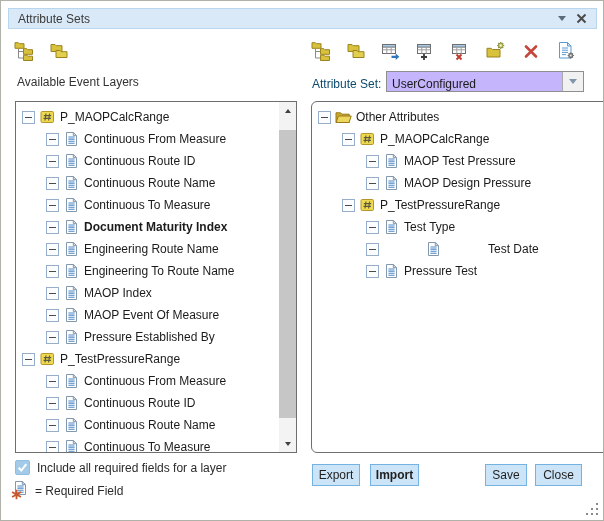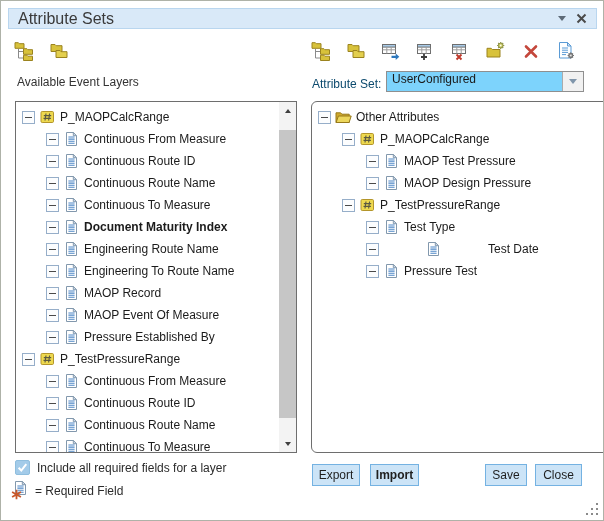--- a/index.html
+++ b/index.html
@@ -7,35 +7,35 @@
     position:relative;width:604px;height:521px;background:#ffffff;
     border:1px solid #aeb2a8;box-sizing:border-box;overflow:hidden;
     font-family:"Liberation Sans", sans-serif;
   }
   
   .titlebar{
     position:absolute;left:7px;top:7px;width:589px;height:21px;
     background:#d9e9f8;border:1px solid #b9d6ef;box-sizing:border-box;
     display:flex;align-items:center;
   }
-  .title-text{font-size:16px;color:#3a3a3a;padding-left:9px;}
+  .title-text{font-size:12px;color:#3a3a3a;padding-left:9px;}
   .title-controls{margin-left:auto;display:flex;align-items:center;gap:10px;padding-right:9px;}
   .caret-down{width:0;height:0;border-left:4px solid transparent;border-right:4px solid transparent;border-top:5px solid #5d6a77;}
   
   .tb-left{position:absolute;left:12px;top:39px;display:flex;gap:13px;}
   .tb-right{position:absolute;left:309px;top:39px;display:flex;gap:13px;}
   .tbtn{width:22px;height:22px;display:flex;align-items:center;justify-content:center;}
   
   .lbl-layers{position:absolute;left:16px;top:74px;font-size:12px;color:#333;}
   .lbl-attrset{position:absolute;left:311px;top:76px;font-size:12px;color:#0c4a6e;}
   
   .combo{
     position:absolute;left:385px;top:70px;width:198px;height:21px;
-    border:1px solid #8f8f8f;background:#7dd3fc;box-sizing:border-box;
-    display:flex;align-items:flex-start;
+    border:1px solid #8f8f8f;background:#c4b5fd;box-sizing:border-box;
+    display:flex;align-items:flex-end;
   }
   .combo-value{font-size:12px;color:#1a1a1a;padding-left:5px;white-space:nowrap;overflow:hidden;}
   .combo-btn{margin-left:auto;width:21px;height:100%;background:#f1f1f1;border-left:1px solid #ababab;
     display:flex;align-items:center;justify-content:center;box-sizing:border-box;}
   .combo-btn .caret{width:0;height:0;border-left:4px solid transparent;border-right:4px solid transparent;border-top:5px solid #8096ab;}
   
   .panel{position:absolute;top:100px;height:352px;border:1px solid #6e6e6e;background:#fff;box-sizing:border-box;overflow:hidden;}
   .panel-left{left:14px;width:282px;}
   .panel-right{left:310px;width:309px;border-radius:6px;}
   .tree{position:absolute;left:0;top:0;right:0;bottom:0;padding-top:4px;}
@@ -294,21 +294,21 @@
           <span class="expander">
             <span class="minus"></span>
           </span>
           <span class="ticon">
             <svg width="13" height="16" viewBox="0 0 13 16">
               <path d="M1.5 1.5 h6.8 l3.2 3.2 v9.8 h-10 z" fill="#fff" stroke="#8298ad"></path>
               <path d="M8.3 1.5 l3.2 3.2 h-3.2 z" fill="#dce7f2" stroke="#8298ad"></path>
               <path d="M3.4 6 h6.2 M3.4 8.1 h6.2 M3.4 10.2 h6.2 M3.4 12.3 h6.2" stroke="#4c86c6" stroke-width="1.1"></path>
             </svg>
           </span>
-          <span class="tlabel">MAOP Record</span>
+          <span class="tlabel">MAOP Index</span>
         </div>
         <div class="trow" style="padding-left: 30px;">
           <span class="expander">
             <span class="minus"></span>
           </span>
           <span class="ticon">
             <svg width="13" height="16" viewBox="0 0 13 16">
               <path d="M1.5 1.5 h6.8 l3.2 3.2 v9.8 h-10 z" fill="#fff" stroke="#8298ad"></path>
               <path d="M8.3 1.5 l3.2 3.2 h-3.2 z" fill="#dce7f2" stroke="#8298ad"></path>
               <path d="M3.4 6 h6.2 M3.4 8.1 h6.2 M3.4 10.2 h6.2 M3.4 12.3 h6.2" stroke="#4c86c6" stroke-width="1.1"></path>

